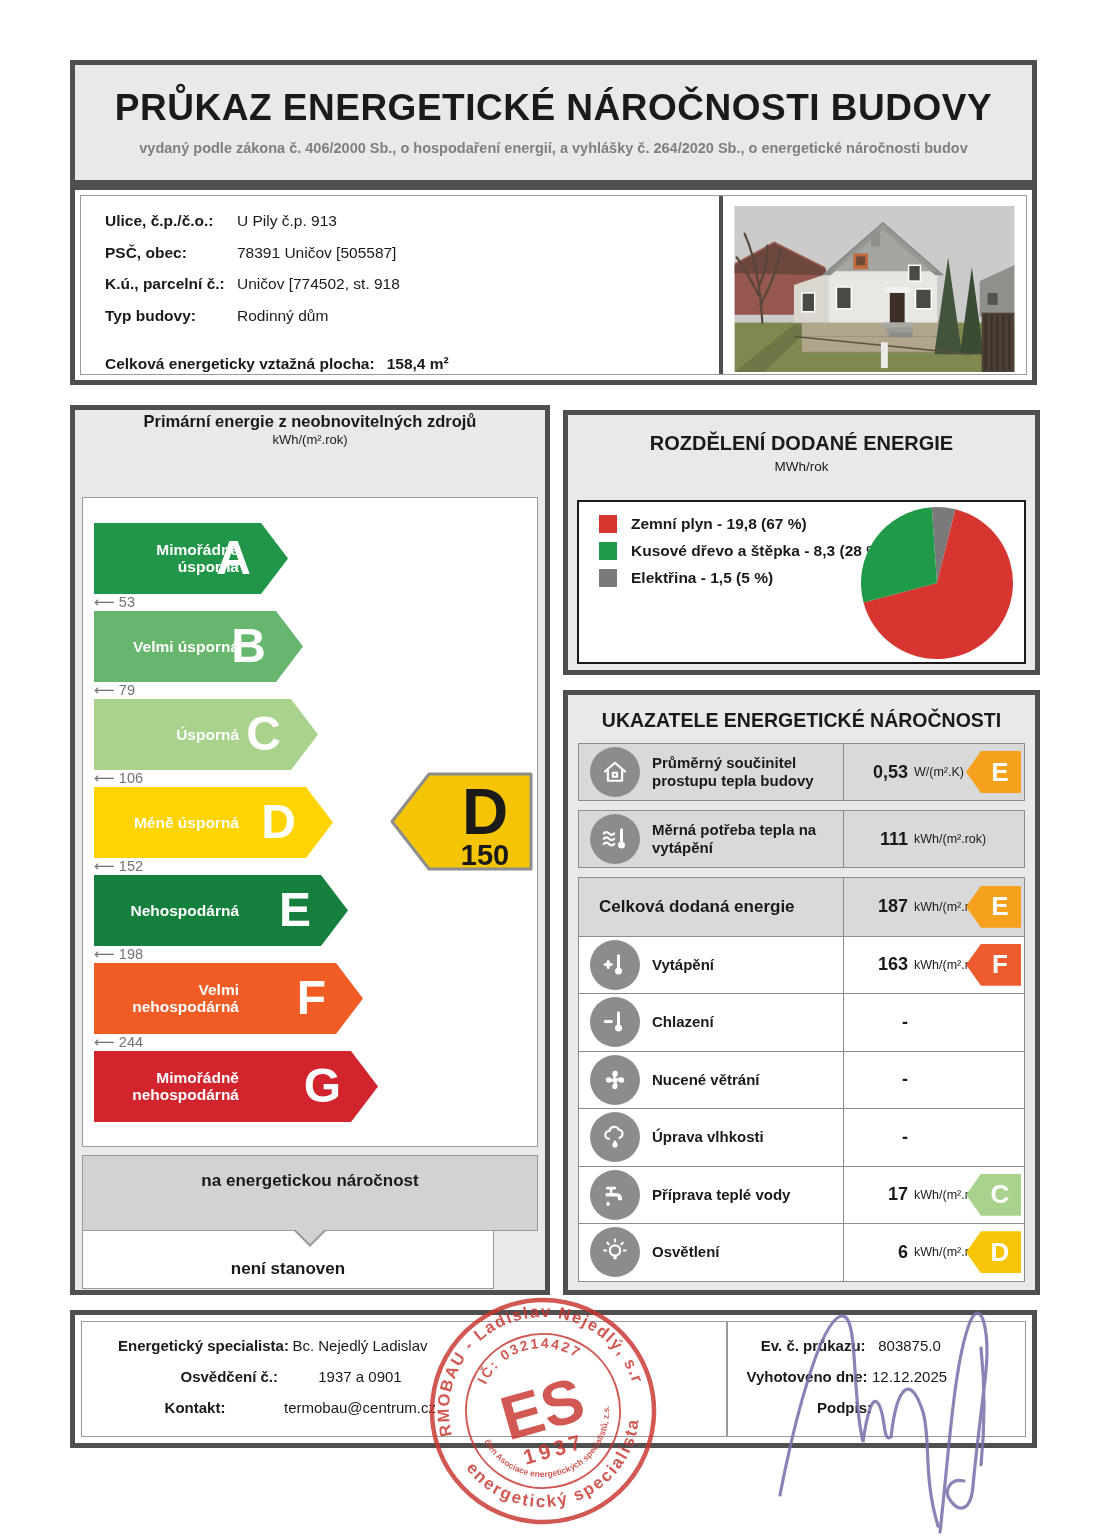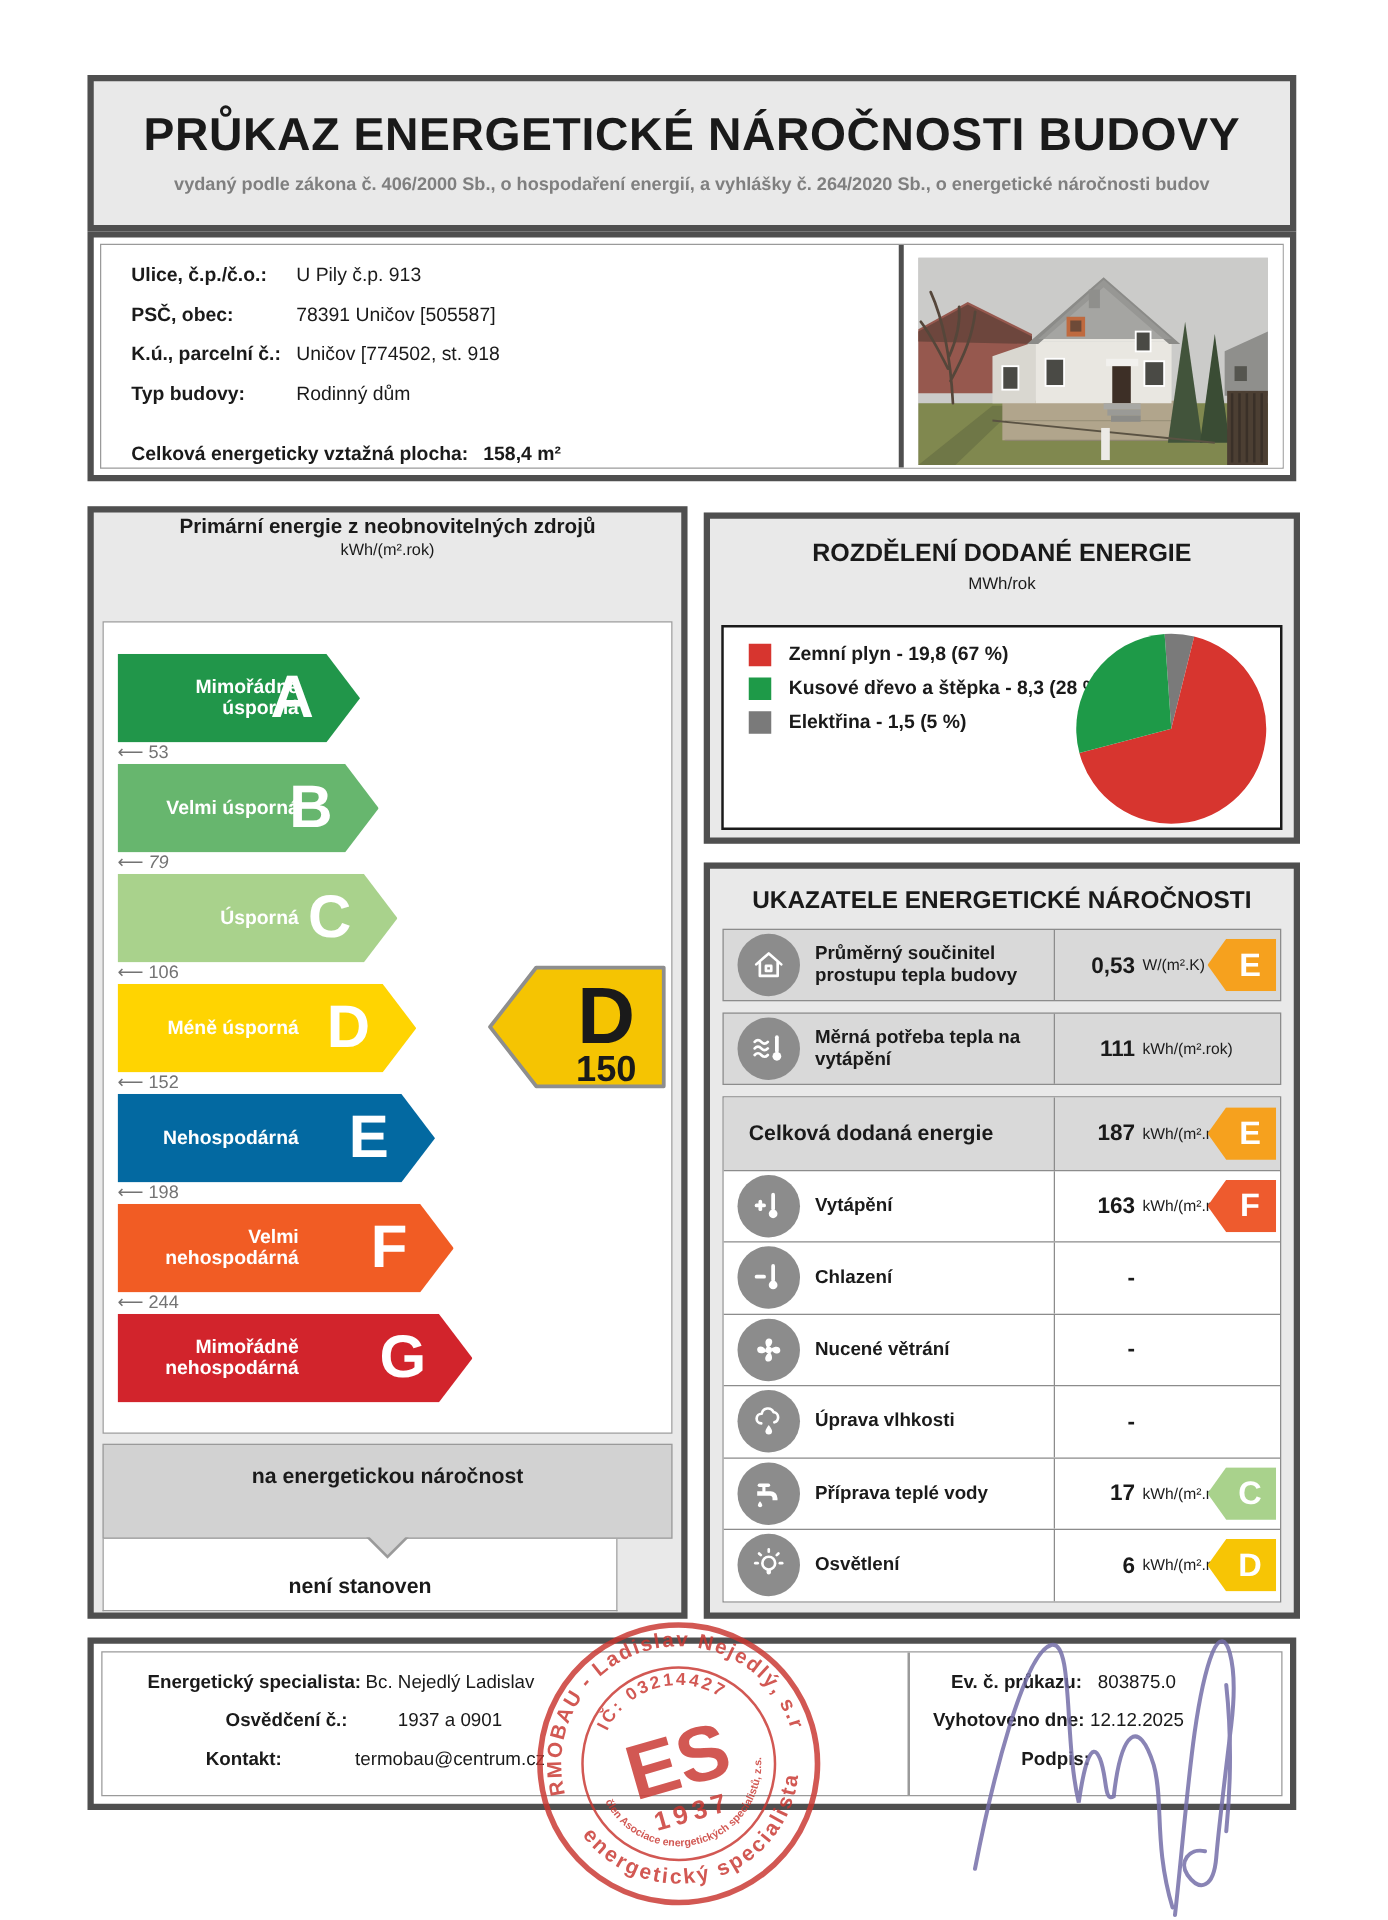--- a/index.html
+++ b/index.html
@@ -175,38 +175,38 @@
             <span class="bar-label">Mimořádně úsporná</span>
             <span class="bar-letter">A</span>
           </div>
           <div class="threshold" style="width: 194px;">⟵ 53</div>
         </div>
         <div class="class-row">
           <div class="class-bar" style="width: 209px; background: rgb(103, 182, 110);">
             <span class="bar-label">Velmi úsporná</span>
             <span class="bar-letter">B</span>
           </div>
-          <div class="threshold" style="width: 209px; font-style: italic;">⟵ 79</div>
+          <div class="threshold" style="width: 209px;">⟵ 79</div>
         </div>
         <div class="class-row">
           <div class="class-bar" style="width: 224px; background: rgb(169, 210, 140);">
             <span class="bar-label">Úsporná</span>
             <span class="bar-letter">C</span>
           </div>
           <div class="threshold" style="width: 224px;">⟵ 106</div>
         </div>
         <div class="class-row">
           <div class="class-bar" style="width: 239px; background: rgb(255, 212, 1);">
             <span class="bar-label">Méně úsporná</span>
             <span class="bar-letter">D</span>
           </div>
           <div class="threshold" style="width: 239px;">⟵ 152</div>
         </div>
         <div class="class-row">
-          <div class="class-bar" style="width: 254px; background: #0369a1;">
+          <div class="class-bar" style="width: 254px; background: #15803d;">
             <span class="bar-label">Nehospodárná</span>
             <span class="bar-letter">E</span>
           </div>
           <div class="threshold" style="width: 254px;">⟵ 198</div>
         </div>
         <div class="class-row">
           <div class="class-bar" style="width: 269px; background: rgb(241, 92, 36);">
             <span class="bar-label">Velmi nehospodárná</span>
             <span class="bar-letter">F</span>
           </div>

